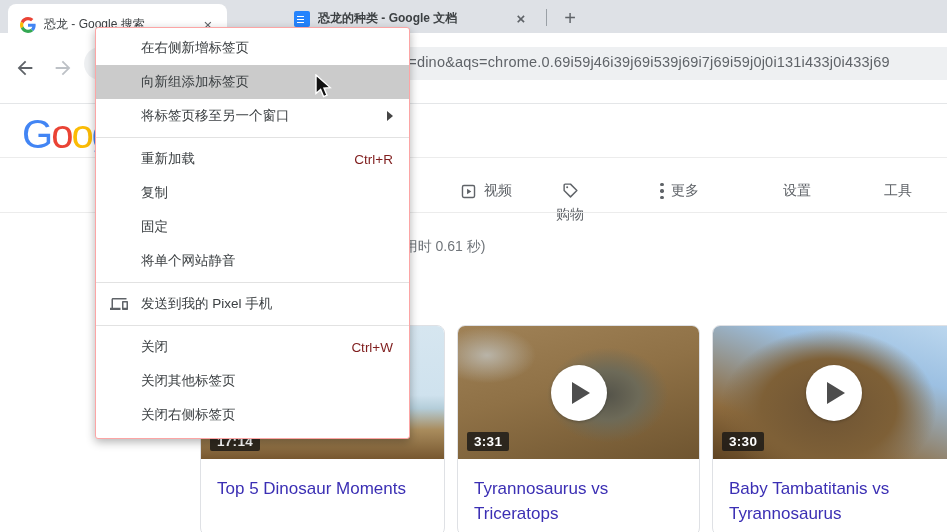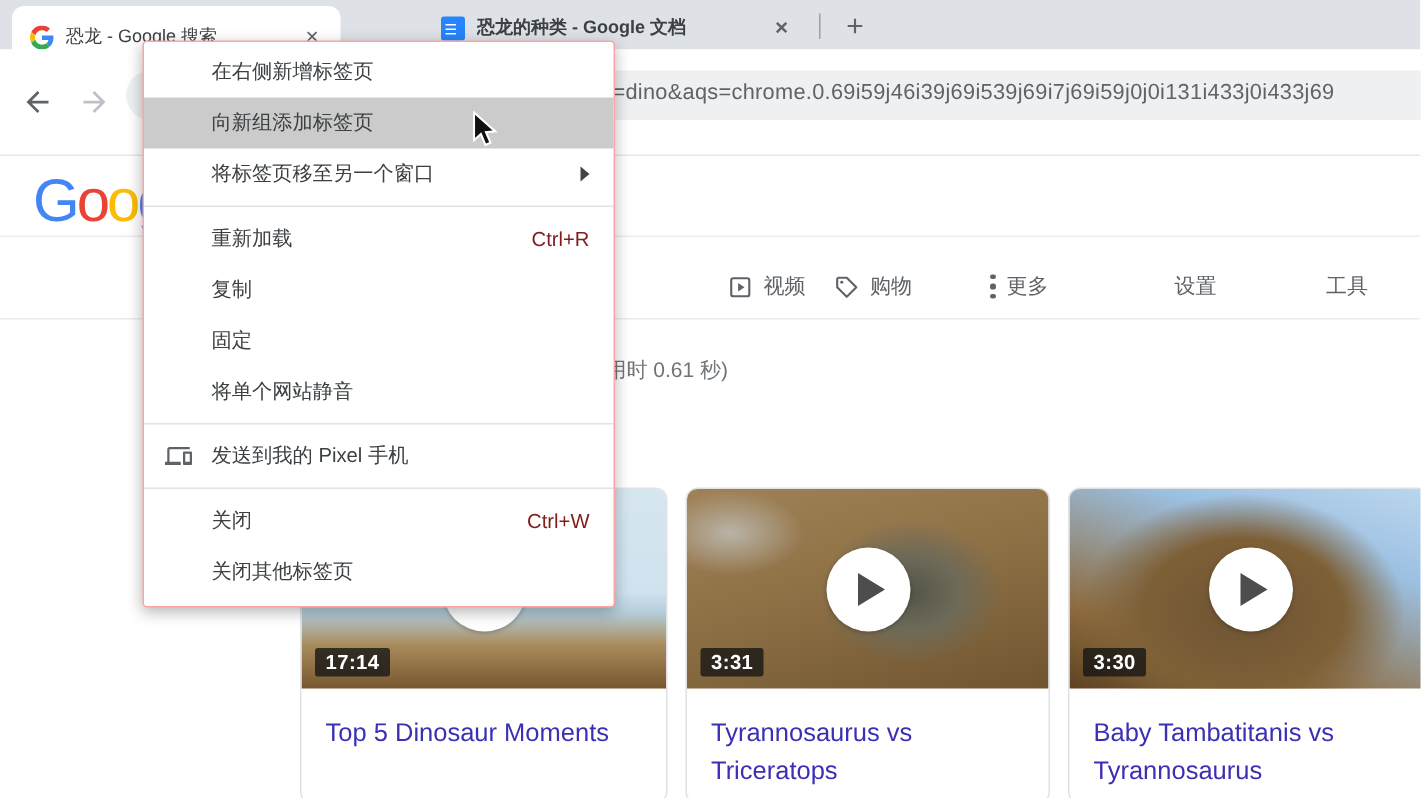--- a/index.html
+++ b/index.html
@@ -112,28 +112,28 @@
   </div>
   <div class="omnibox">
     <span class="url">q=dino&amp;aqs=chrome.0.69i59j46i39j69i539j69i7j69i59j0j0i131i433j0i433j69</span>
   </div>
 </div>
 
 <div class="page">
   <div class="glogo"><span style="color: rgb(66, 133, 244);">G</span><span style="color: rgb(234, 67, 53);">o</span><span style="color: rgb(251, 188, 5);">o</span><span style="color: rgb(66, 133, 244);">g</span><span style="color: rgb(52, 168, 83);">l</span><span style="color: rgb(234, 67, 53);">e</span></div>
   <div class="header-line"></div>
 
-  <div class="srp-nav-item" style="left:485px;justify-content:flex-end;">
+  <div class="srp-nav-item" style="left:460px;justify-content:flex-end;">
     <svg viewBox="0 0 24 24" width="17" height="17">
       <rect x="3.5" y="3.5" width="17" height="17" rx="2" fill="none" stroke="#5f6368" stroke-width="2"></rect>
       <path fill="#5f6368" d="M10 8l6 4-6 4z"></path>
     </svg>
     <span>视频</span>
   </div>
-  <div class="srp-nav-item" style="left:556px;">
+  <div class="srp-nav-item" style="left:556px;flex-direction:column;">
     <svg viewBox="0 0 24 24" width="17" height="17">
       <path fill="none" stroke="#5f6368" stroke-width="2" stroke-linejoin="round" d="M12 3H4.5A1.5 1.5 0 0 0 3 4.5V12l9 9 9-9-9-9z"></path>
       <circle cx="7.3" cy="7.3" r="1.4" fill="#5f6368"></circle>
     </svg>
     <span>购物</span>
   </div>
   <div class="srp-nav-item" style="left:660px;">
     <span class="dots3">
         <i></i>
         <i></i>
@@ -217,19 +217,22 @@
     <span>发送到我的 Pixel 手机</span>
   </div>
   <div class="ctx-sep"></div>
   <div class="ctx-item">
     <span>关闭</span>
     <span class="shortcut">Ctrl+W</span>
   </div>
   <div class="ctx-item">
     <span>关闭其他标签页</span>
   </div>
+  <div class="ctx-item">
+    <span>关闭右侧标签页</span>
+  </div>
 </div>
 
 <div class="cursor">
   <svg width="22" height="26" viewBox="0 0 22 26">
     <path d="M2 1 L2 19.5 L6.6 15.4 L9.6 22.6 L13 21.1 L10 14.1 L16.2 13.6 Z" fill="#111" stroke="#fff" stroke-width="1.4"></path>
   </svg>
 </div>
 
 </body></html>

